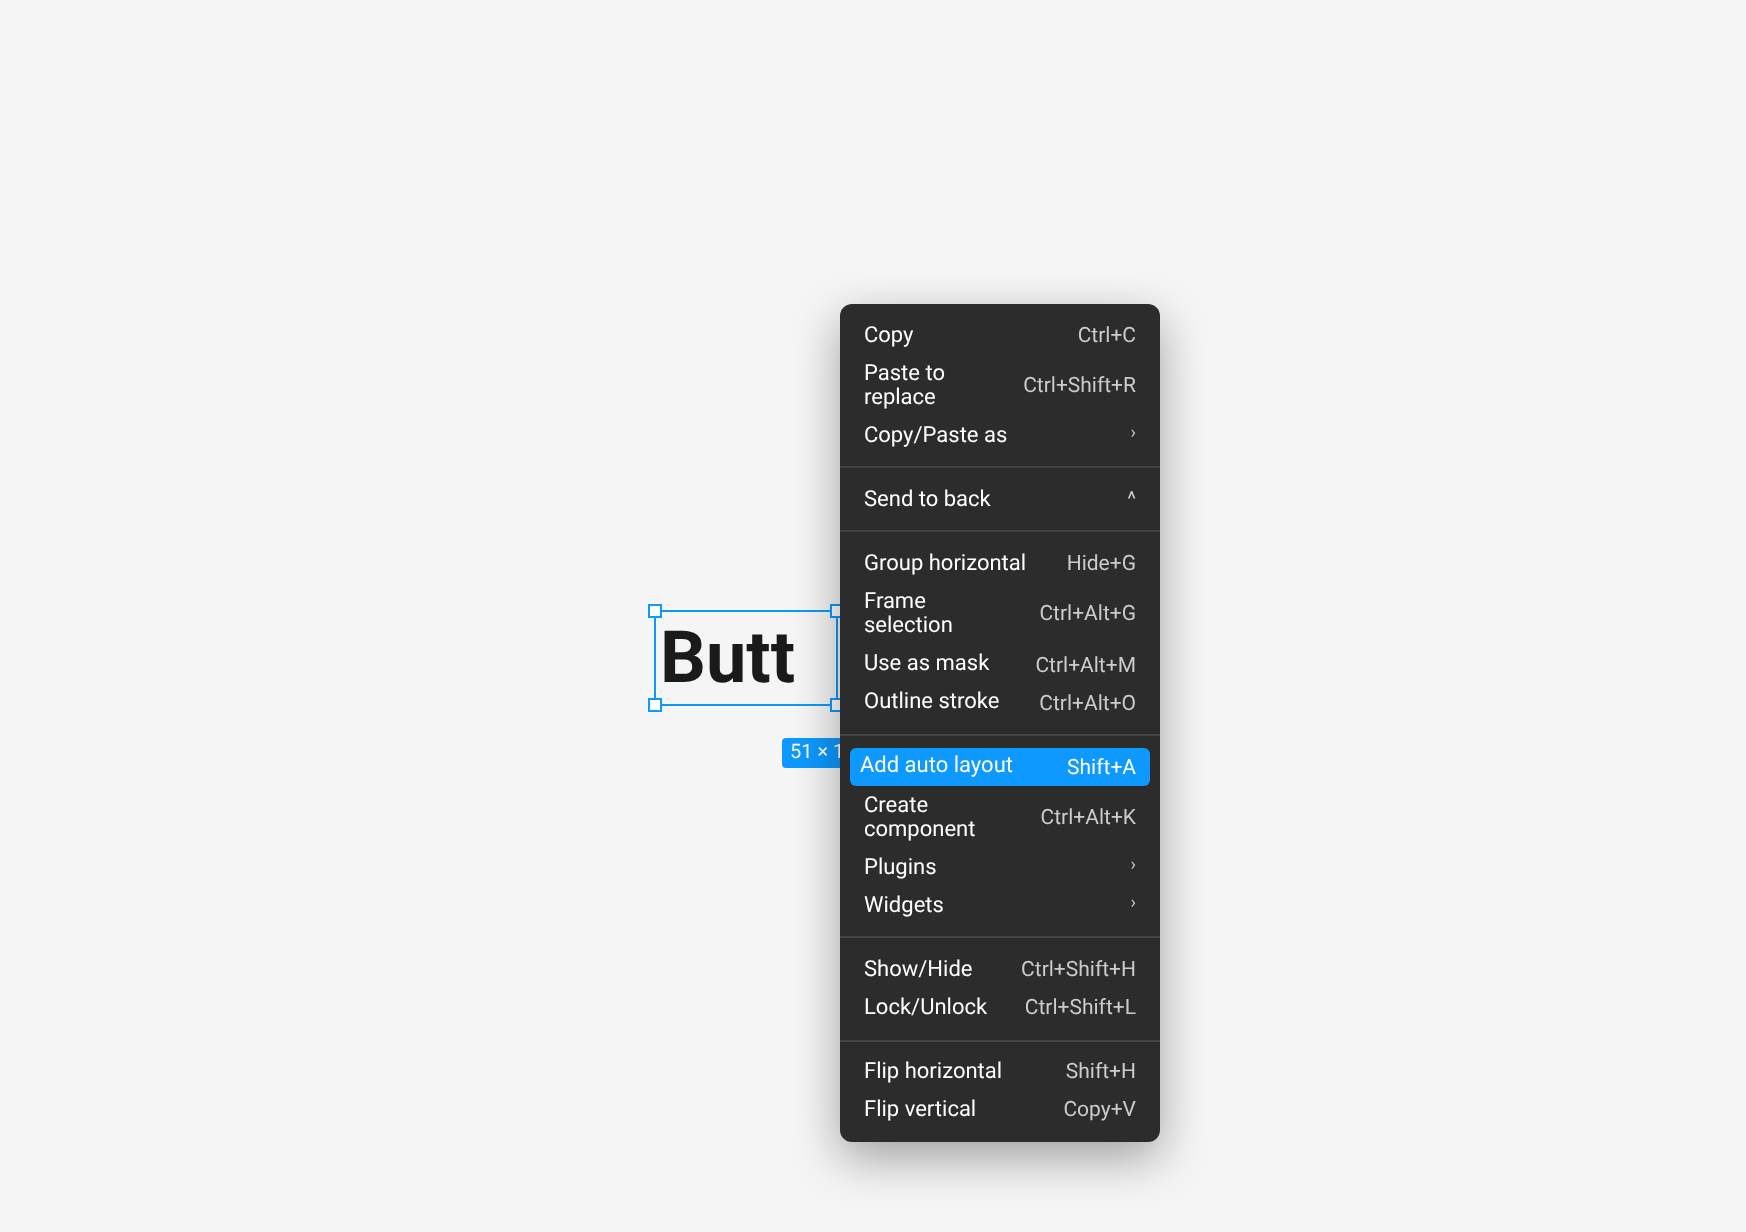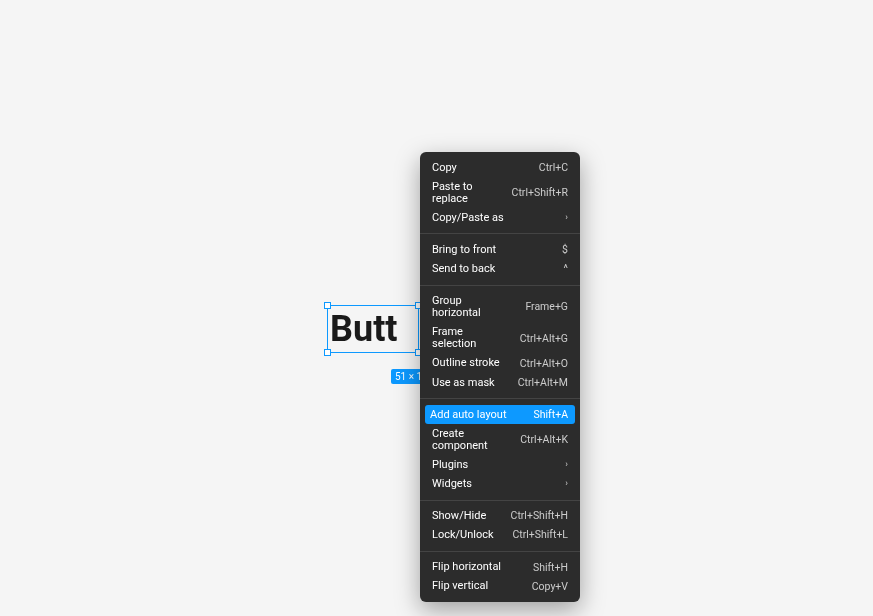--- a/index.html
+++ b/index.html
@@ -122,43 +122,39 @@
     <div class="menu-item">
       <span class="label">Paste to replace</span>
       <span class="shortcut">Ctrl+Shift+R</span>
     </div>
     <div class="menu-item">
       <span class="label">Copy/Paste as</span>
       <span class="submenu-arrow">›</span>
     </div>
     <div class="menu-sep"></div>
     <div class="menu-item">
-      <span class="label">Bring to front</span>
-      <span class="shortcut">$</span>
-    </div>
-    <div class="menu-item">
       <span class="label">Send to back</span>
       <span class="shortcut">^</span>
     </div>
     <div class="menu-sep"></div>
     <div class="menu-item">
       <span class="label">Group horizontal</span>
-      <span class="shortcut">Frame+G</span>
+      <span class="shortcut">Hide+G</span>
     </div>
     <div class="menu-item">
       <span class="label">Frame selection</span>
       <span class="shortcut">Ctrl+Alt+G</span>
     </div>
     <div class="menu-item">
+      <span class="label">Use as mask</span>
+      <span class="shortcut">Ctrl+Alt+M</span>
+    </div>
+    <div class="menu-item">
       <span class="label">Outline stroke</span>
       <span class="shortcut">Ctrl+Alt+O</span>
-    </div>
-    <div class="menu-item">
-      <span class="label">Use as mask</span>
-      <span class="shortcut">Ctrl+Alt+M</span>
     </div>
     <div class="menu-sep"></div>
     <div class="menu-item highlight">
       <span class="label">Add auto layout</span>
       <span class="shortcut">Shift+A</span>
     </div>
     <div class="menu-item">
       <span class="label">Create component</span>
       <span class="shortcut">Ctrl+Alt+K</span>
     </div>

